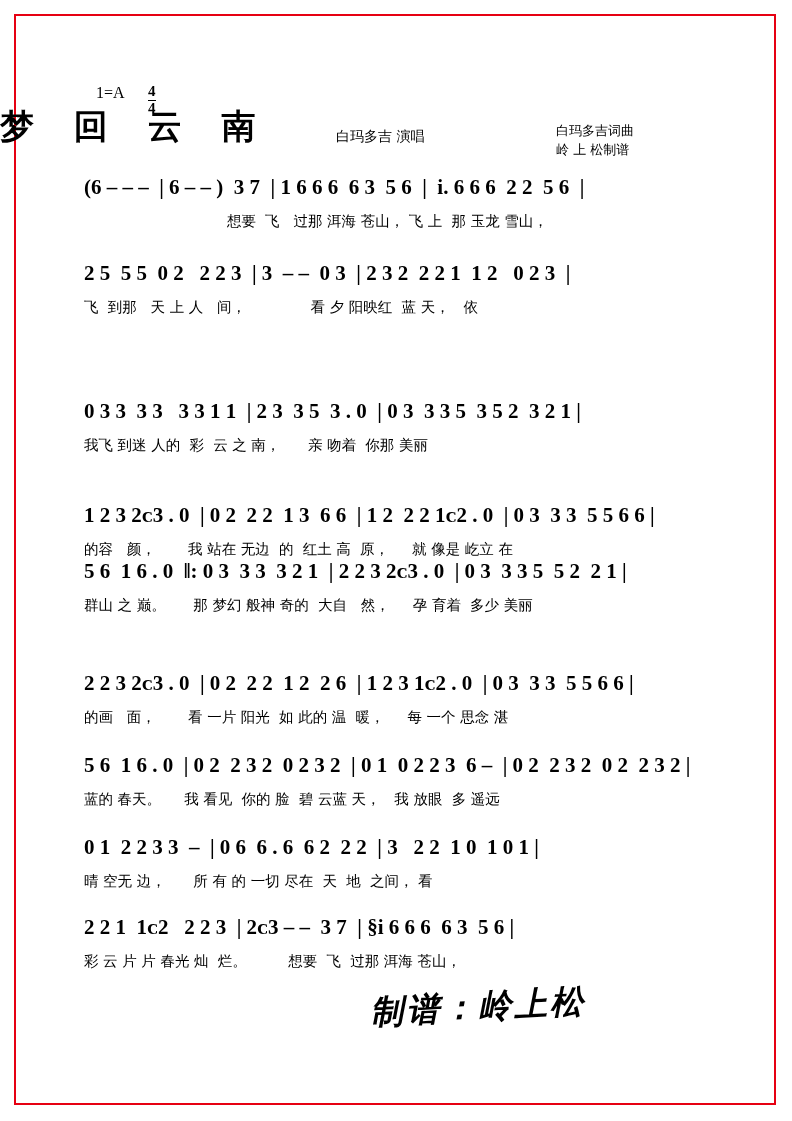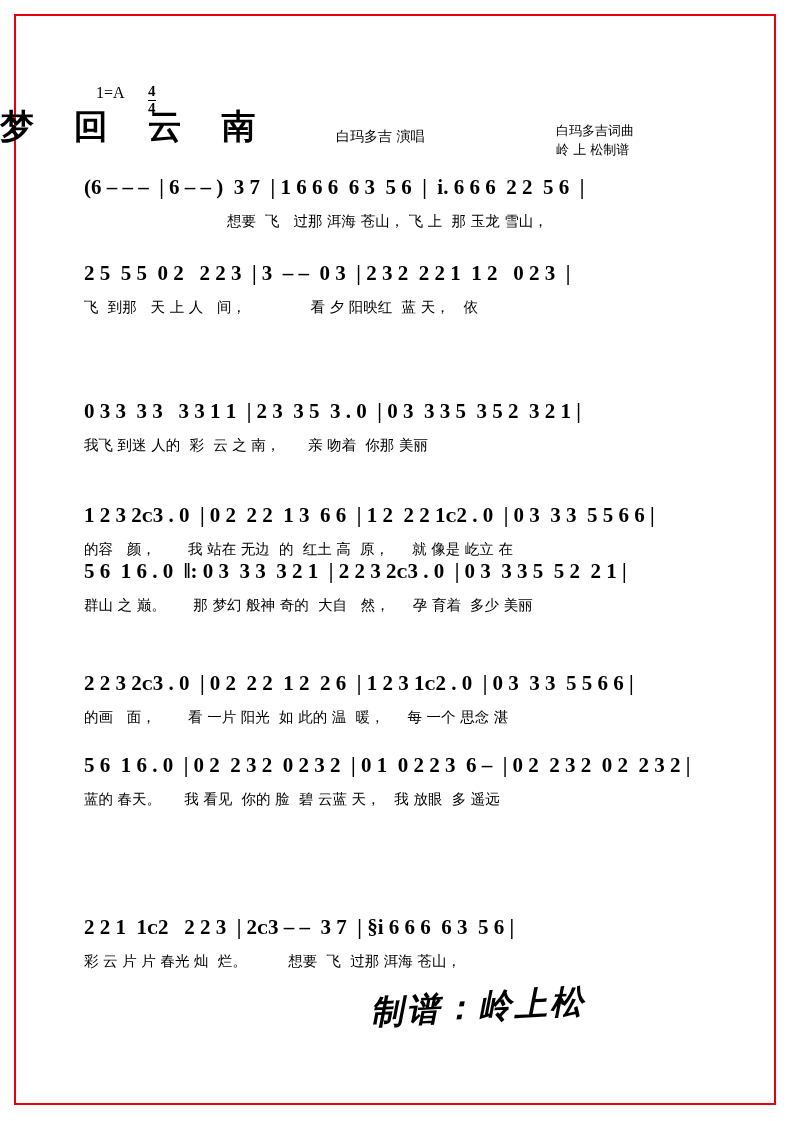--- a/index.html
+++ b/index.html
@@ -164,20 +164,24 @@
   <div class="system" style="top:668px;">
     <div class="notes">2 2 3 2ᴄ3 . 0  | 0 2  2 2  1 2  2 6  | 1 2 3 1ᴄ2 . 0  | 0 3  3 3  5 5 6 6 |</div>
     <div class="lyrics">的画   面，       看 一片 阳光  如 此的 温  暖，     每 一个 思念 湛</div>
   </div>
 
   <div class="system" style="top:750px;">
     <div class="notes">5 6  1 6 . 0  | 0 2  2 3 2  0 2 3 2  | 0 1  0 2 2 3  6 –  | 0 2  2 3 2  0 2  2 3 2 |</div>
     <div class="lyrics">蓝的 春天。     我 看见  你的 脸  碧 云蓝 天，   我 放眼  多 遥远</div>
   </div>
 
+  <div class="system" style="top:832px;">
+    <div class="notes">0 1  2 2 3 3  –  | 0 6  6 . 6  6 2  2 2  | 3   2 2  1 0  1 0 1 |</div>
+    <div class="lyrics">晴 空无 边，      所 有 的 一切 尽在  天  地  之间， 看</div>
+  </div>
 
   <div class="system" style="top:912px;">
     <div class="notes">2 2 1  1ᴄ2   2 2 3  | 2ᴄ3 – –  3 7  | §i 6 6 6  6 3  5 6 |</div>
     <div class="lyrics">彩 云 片 片 春光 灿  烂。         想要  飞  过那 洱海 苍山，</div>
   </div>
 
   <div class="signature">制谱：岭上松</div>
 
 </div>
 

